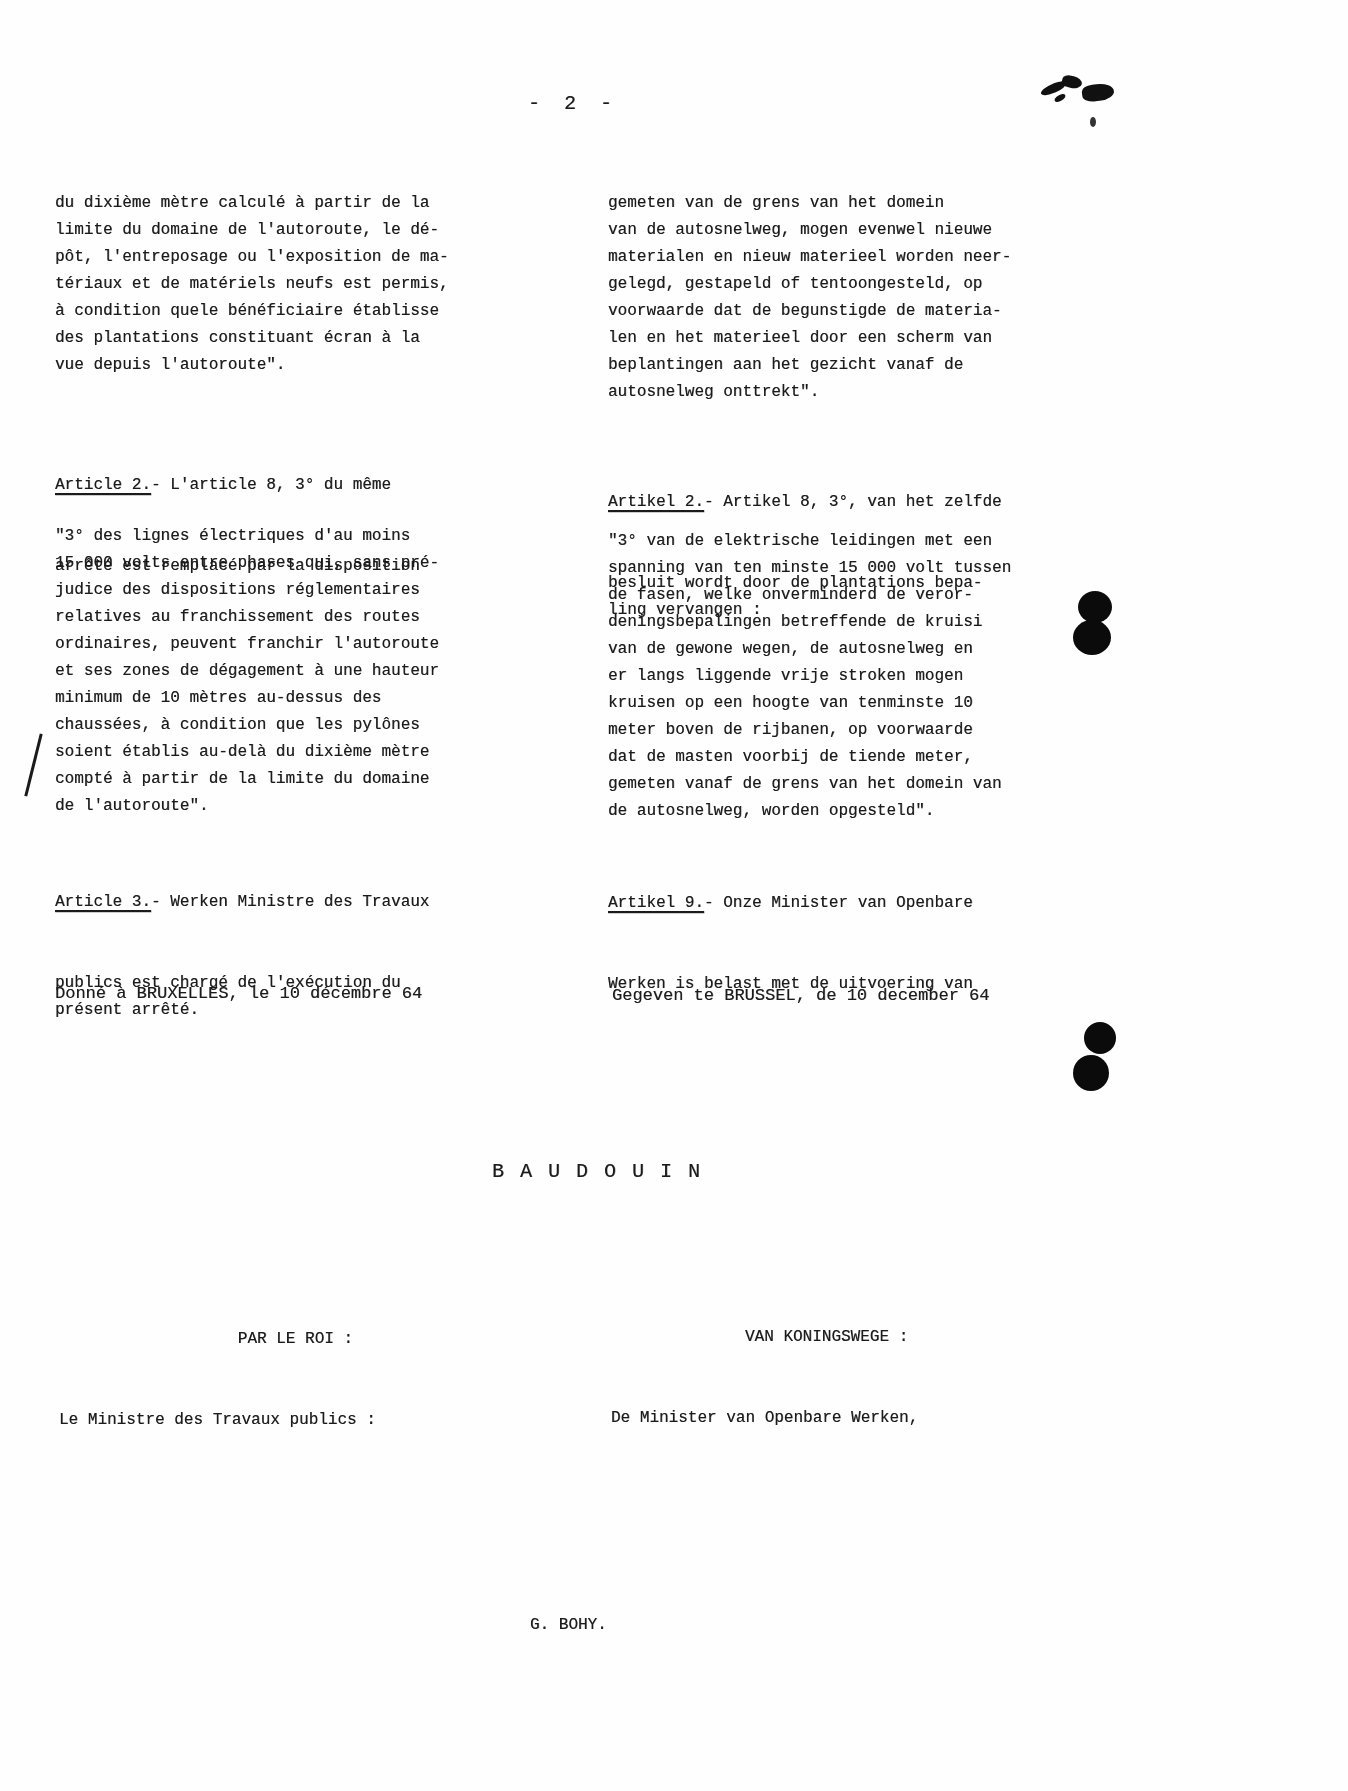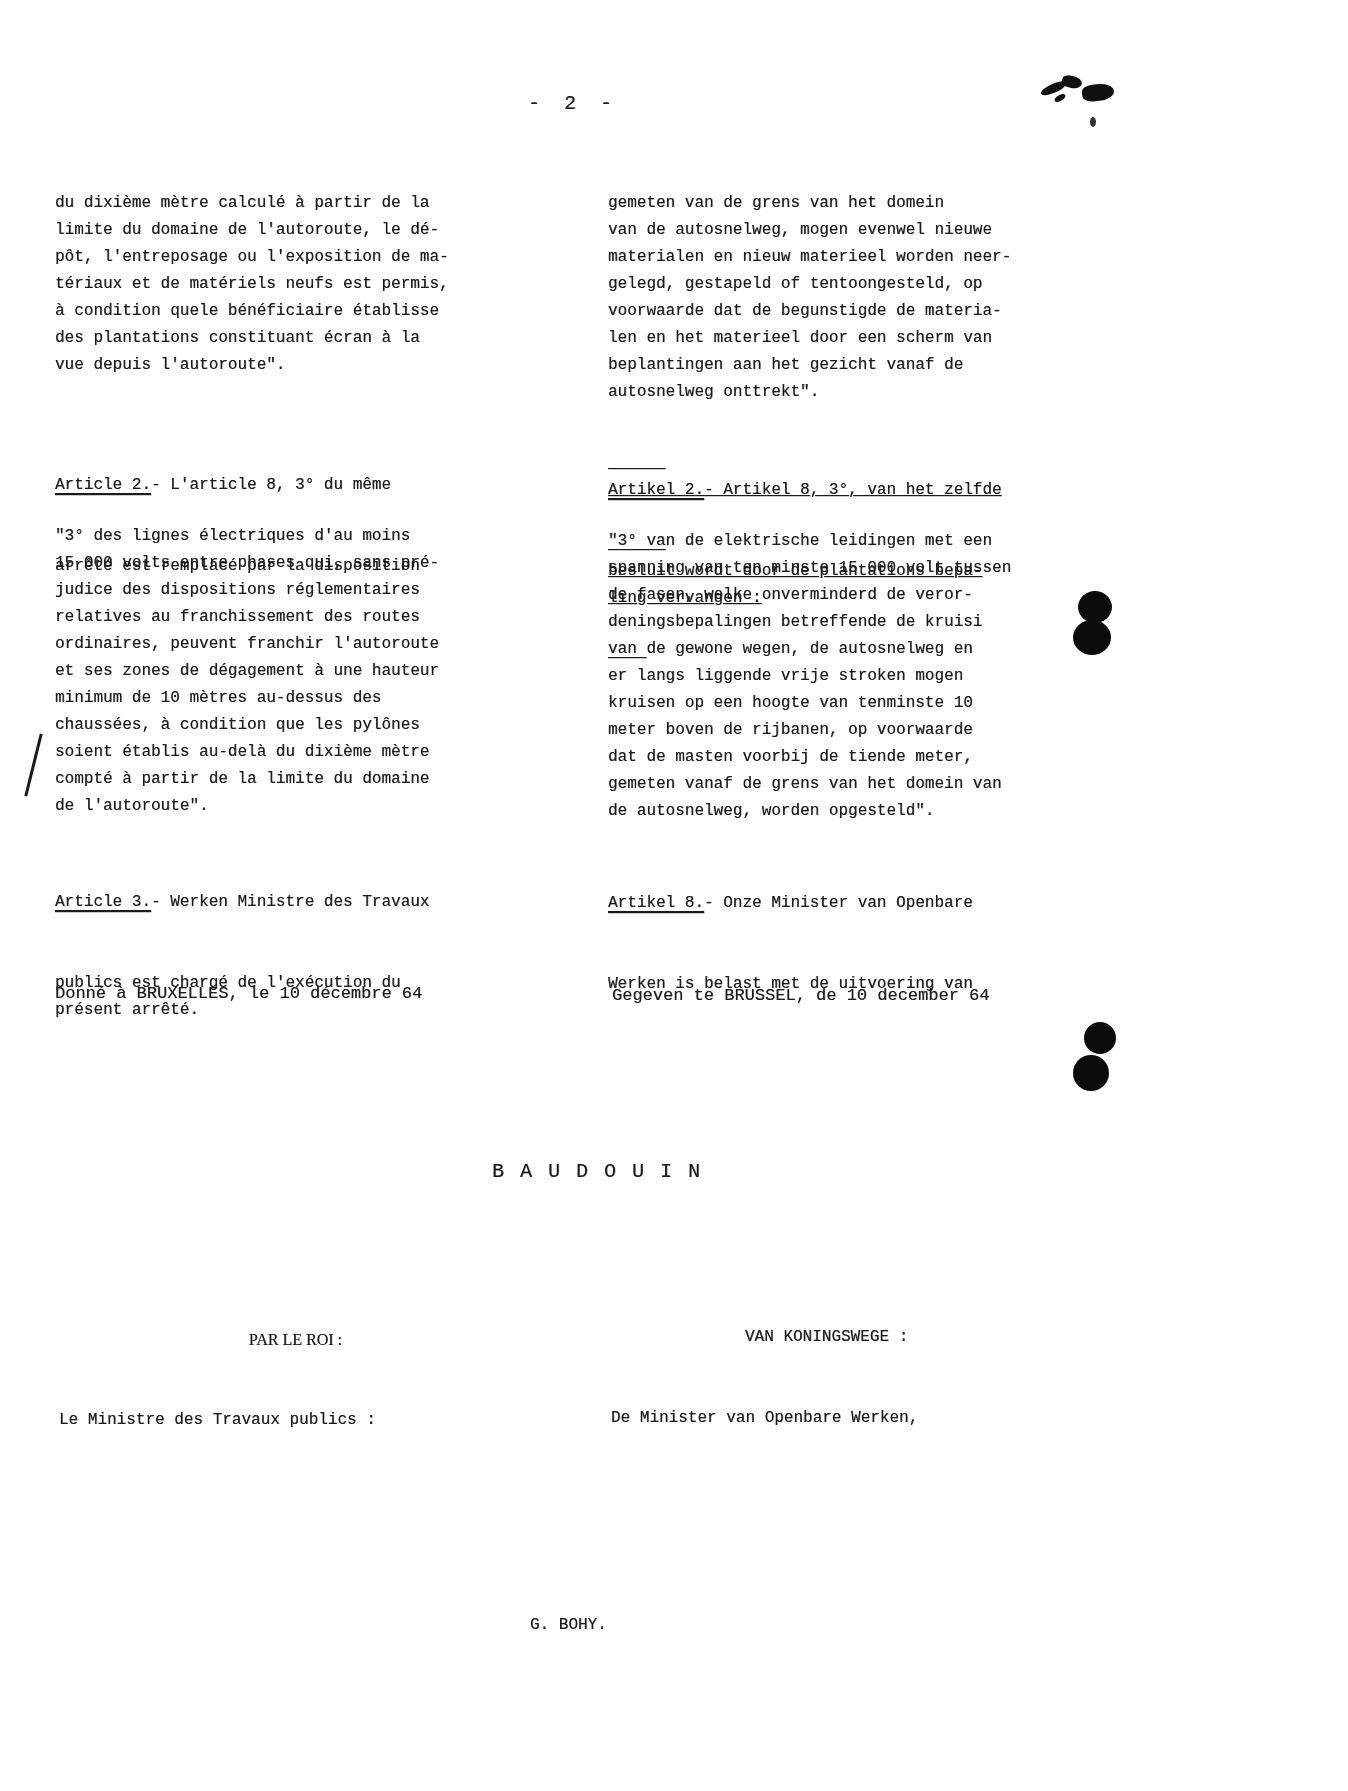--- a/index.html
+++ b/index.html
@@ -83,39 +83,39 @@
       <div><div class="line">publics est chargé de l'exécution du</div><div class="line">présent arrêté.</div></div>
     </div>
 
     <div class="txt sig-line" style="left:55px; top:980px;">Donné à BRUXELLES, le 10 décembre 64</div>
   </div>
 
   <div>
 
     <div class="txt" style="left:608px; top:190px; width:545px;"><div class="line">gemeten van de grens van het domein</div><div class="line">van de autosnelweg, mogen evenwel nieuwe</div><div class="line">materialen en nieuw materieel worden neer-</div><div class="line">gelegd, gestapeld of tentoongesteld, op</div><div class="line">voorwaarde dat de begunstigde de materia-</div><div class="line">len en het materieel door een scherm van</div><div class="line">beplantingen aan het gezicht vanaf de</div><div class="line">autosnelweg onttrekt".</div></div>
 
-    <div class="txt" style="left:608px; top:423px; width:545px;text-decoration:underline;">
+    <div class="txt" style="left:608px; top:435px; width:545px;">
       <div class="line"><span class="heading-lead">Artikel 2.</span><span>- Artikel 8, 3°, van het zelfde</span></div>
       <div><div class="line">besluit wordt door de plantations bepa-</div><div class="line">ling vervangen :</div></div>
     </div>
 
     <div class="txt" style="left:608px; top:528px; width:545px;"><div class="line">"3° van de elektrische leidingen met een</div><div class="line">spanning van ten minste 15 000 volt tussen</div><div class="line">de fasen, welke onverminderd de veror-</div><div class="line">deningsbepalingen betreffende de kruisi</div><div class="line">van de gewone wegen, de autosnelweg en</div><div class="line">er langs liggende vrije stroken mogen</div><div class="line">kruisen op een hoogte van tenminste 10</div><div class="line">meter boven de rijbanen, op voorwaarde</div><div class="line">dat de masten voorbij de tiende meter,</div><div class="line">gemeten vanaf de grens van het domein van</div><div class="line">de autosnelweg, worden opgesteld".</div></div>
 
     <div class="txt" style="left:608px; top:836px; width:545px;">
-      <div class="line"><span class="heading-lead">Artikel 8.</span><span>- Onze Minister van Openbare</span></div>
+      <div class="line"><span class="heading-lead">Artikel 9.</span><span>- Onze Minister van Openbare</span></div>
       <div><div class="line">Werken is belast met de uitvoering van</div></div>
     </div>
 
     <div class="txt sig-line" style="left:612px; top:982px;">Gegeven te BRUSSEL, de 10 december 64</div>
   </div>
 
   <div class="txt king-sig" style="left:492px; top:1158px;">B A U D O U I N</div>
 
   <div class="txt" style="left:215px; top:1272px; text-align:center;">
-    <div class="line" style="margin-left:0px;font-family:Liberation Serif, serif;">PAR LE ROI :</div>
+    <div class="line" style="margin-left:0px;">PAR LE ROI :</div>
     <div class="line" style="margin-left:-156px;">Le Ministre des Travaux publics :</div>
   </div>
 
   <div class="txt" style="left:745px; top:1270px;">
     <div class="line">VAN KONINGSWEGE :</div>
     <div class="line" style="margin-left:-134px;">De Minister van Openbare Werken,</div>
   </div>
 
   <div class="txt" style="left:530px; top:1612px;">G. BOHY.</div>
 

